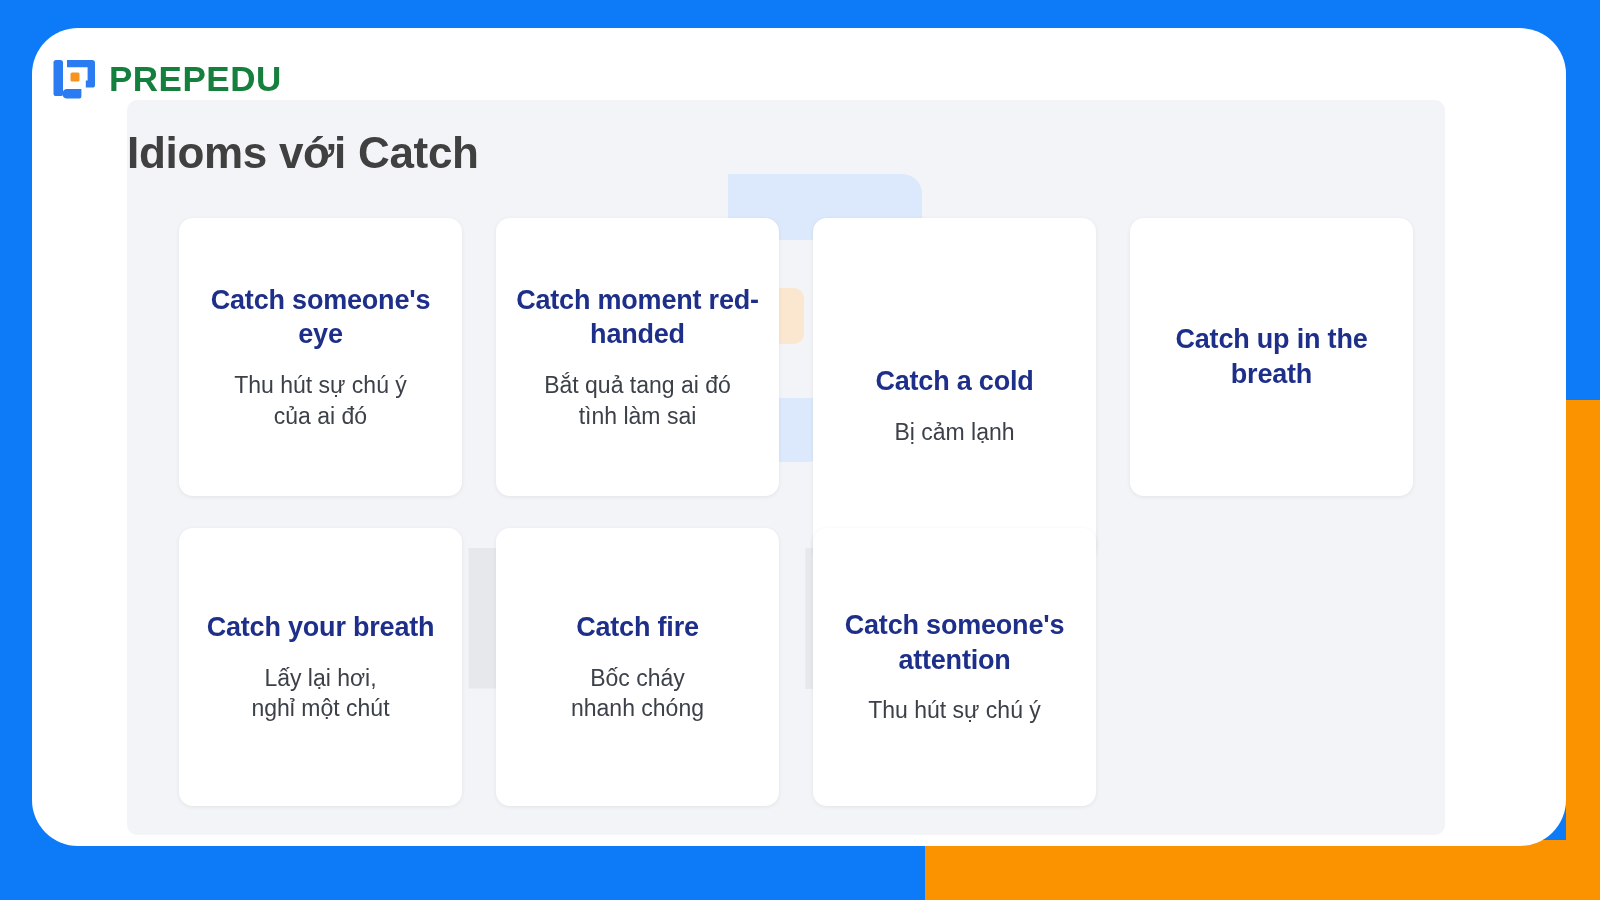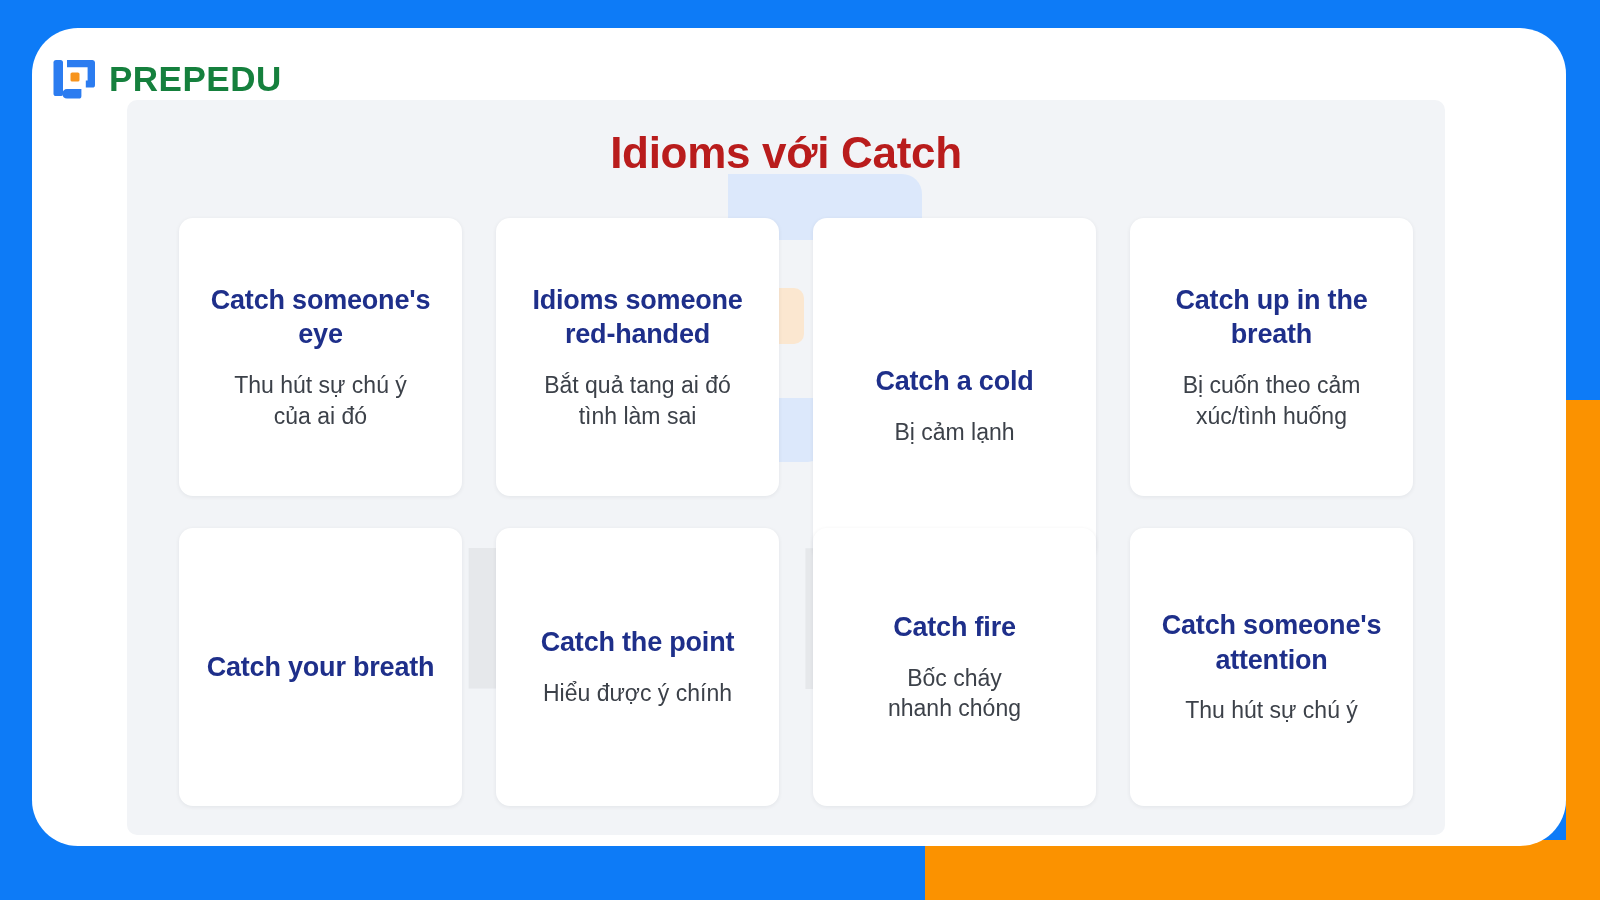--- a/index.html
+++ b/index.html
@@ -103,24 +103,23 @@
     letter-spacing: 26px;
     color: #e6e8eb;
     line-height: 1;
     user-select: none;
   }
 
   
   #panel-title {
     position: relative;
     margin-top: 28px;
-    text-align: center;
     font-size: 44px;
     font-weight: bold;
-    color: #b91c1c;
+    color: #404040;
     letter-spacing: -0.3px;
   }
 
   
   #grid {
     position: relative;
     margin: 40px 32px 0 32px;
     display: grid;
     grid-template-columns: repeat(4, 1fr);
     grid-auto-rows: 278px;
@@ -202,52 +201,46 @@
 
         <div class="card">
           <div class="card-term">Catch someone's eye</div>
           <div class="card-meaning">
             <span class="ln">Thu hút sự chú ý</span>
             <span class="ln">của ai đó</span>
           </div>
         </div>
 
         <div class="card">
-          <div class="card-term">Idioms someone red-handed</div>
+          <div class="card-term">Catch moment red-handed</div>
           <div class="card-meaning">
             <span class="ln">Bắt quả tang ai đó</span>
             <span class="ln">tình làm sai</span>
           </div>
         </div>
 
         <div class="card variant-short">
           <div class="card-term">Catch a cold</div>
           <div class="card-meaning">
             <span class="ln">Bị cảm lạnh</span>
           </div>
         </div>
 
         <div class="card">
           <div class="card-term">Catch up in the breath</div>
-          <div class="card-meaning">
-            <span class="ln">Bị cuốn theo cảm</span>
-            <span class="ln">xúc/tình huống</span>
-          </div>
         </div>
 
         <div class="card">
           <div class="card-term">Catch your breath</div>
-        </div>
-
-        <div class="card">
-          <div class="card-term">Catch the point</div>
-          <div class="card-meaning">
-            <span class="ln">Hiểu được ý chính</span>
-          </div>
-        </div>
+          <div class="card-meaning">
+            <span class="ln">Lấy lại hơi,</span>
+            <span class="ln">nghỉ một chút</span>
+          </div>
+        </div>
+
 
         <div class="card">
           <div class="card-term">Catch fire</div>
           <div class="card-meaning">
             <span class="ln">Bốc cháy</span>
             <span class="ln">nhanh chóng</span>
           </div>
         </div>
 
         <div class="card">

